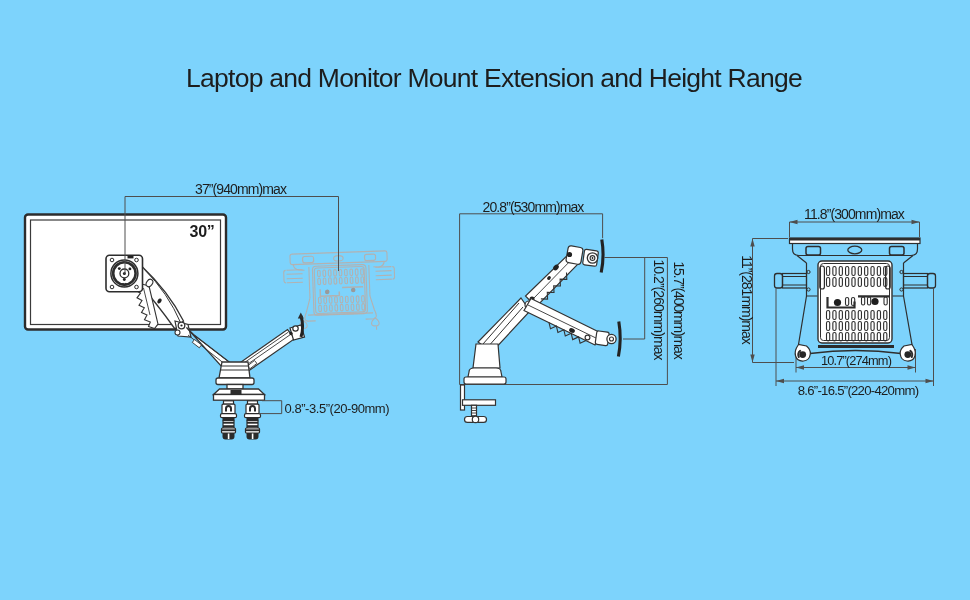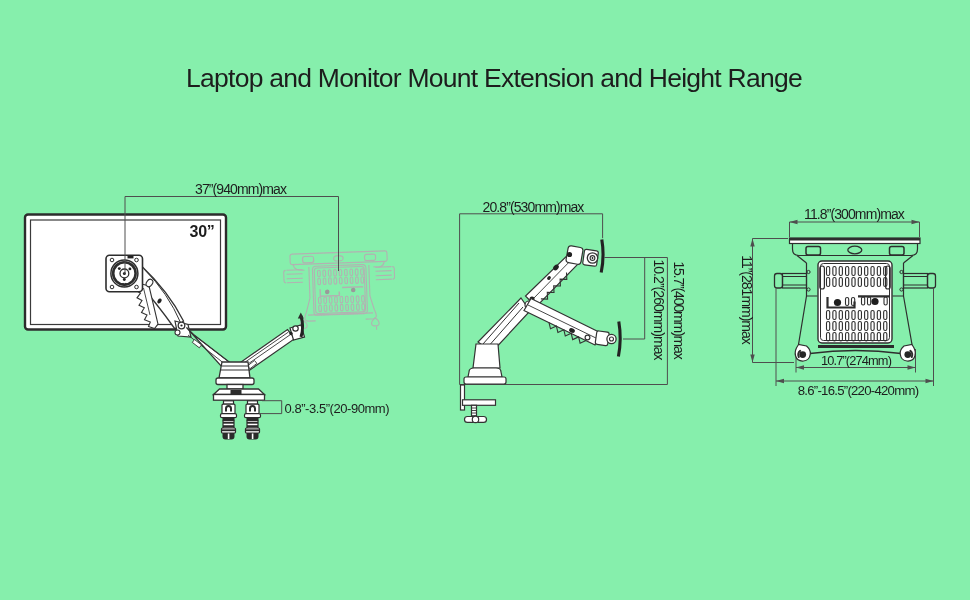--- a/index.html
+++ b/index.html
@@ -1,16 +1,16 @@
 <!DOCTYPE html>
 <html><head>
 <meta charset="utf-8">
 <style>
 html,body{margin:0;padding:0;background:#ffffff;}
-#page{width:970px;height:600px;position:relative;background:#86efac;overflow:hidden;}
+#page{width:970px;height:600px;position:relative;background:#7dd3fc;overflow:hidden;}
 svg{display:block;}
 text{font-family:"Liberation Sans",sans-serif;fill:#1d1d1d;}
 </style>
 </head>
 <body>
 <div id="page">
 <svg width="970" height="600" viewBox="0 0 970 600">
 
 <text x="494" y="87" font-size="26.5" letter-spacing="-0.75" text-anchor="middle">Laptop and Monitor Mount Extension and Height Range</text>
 

